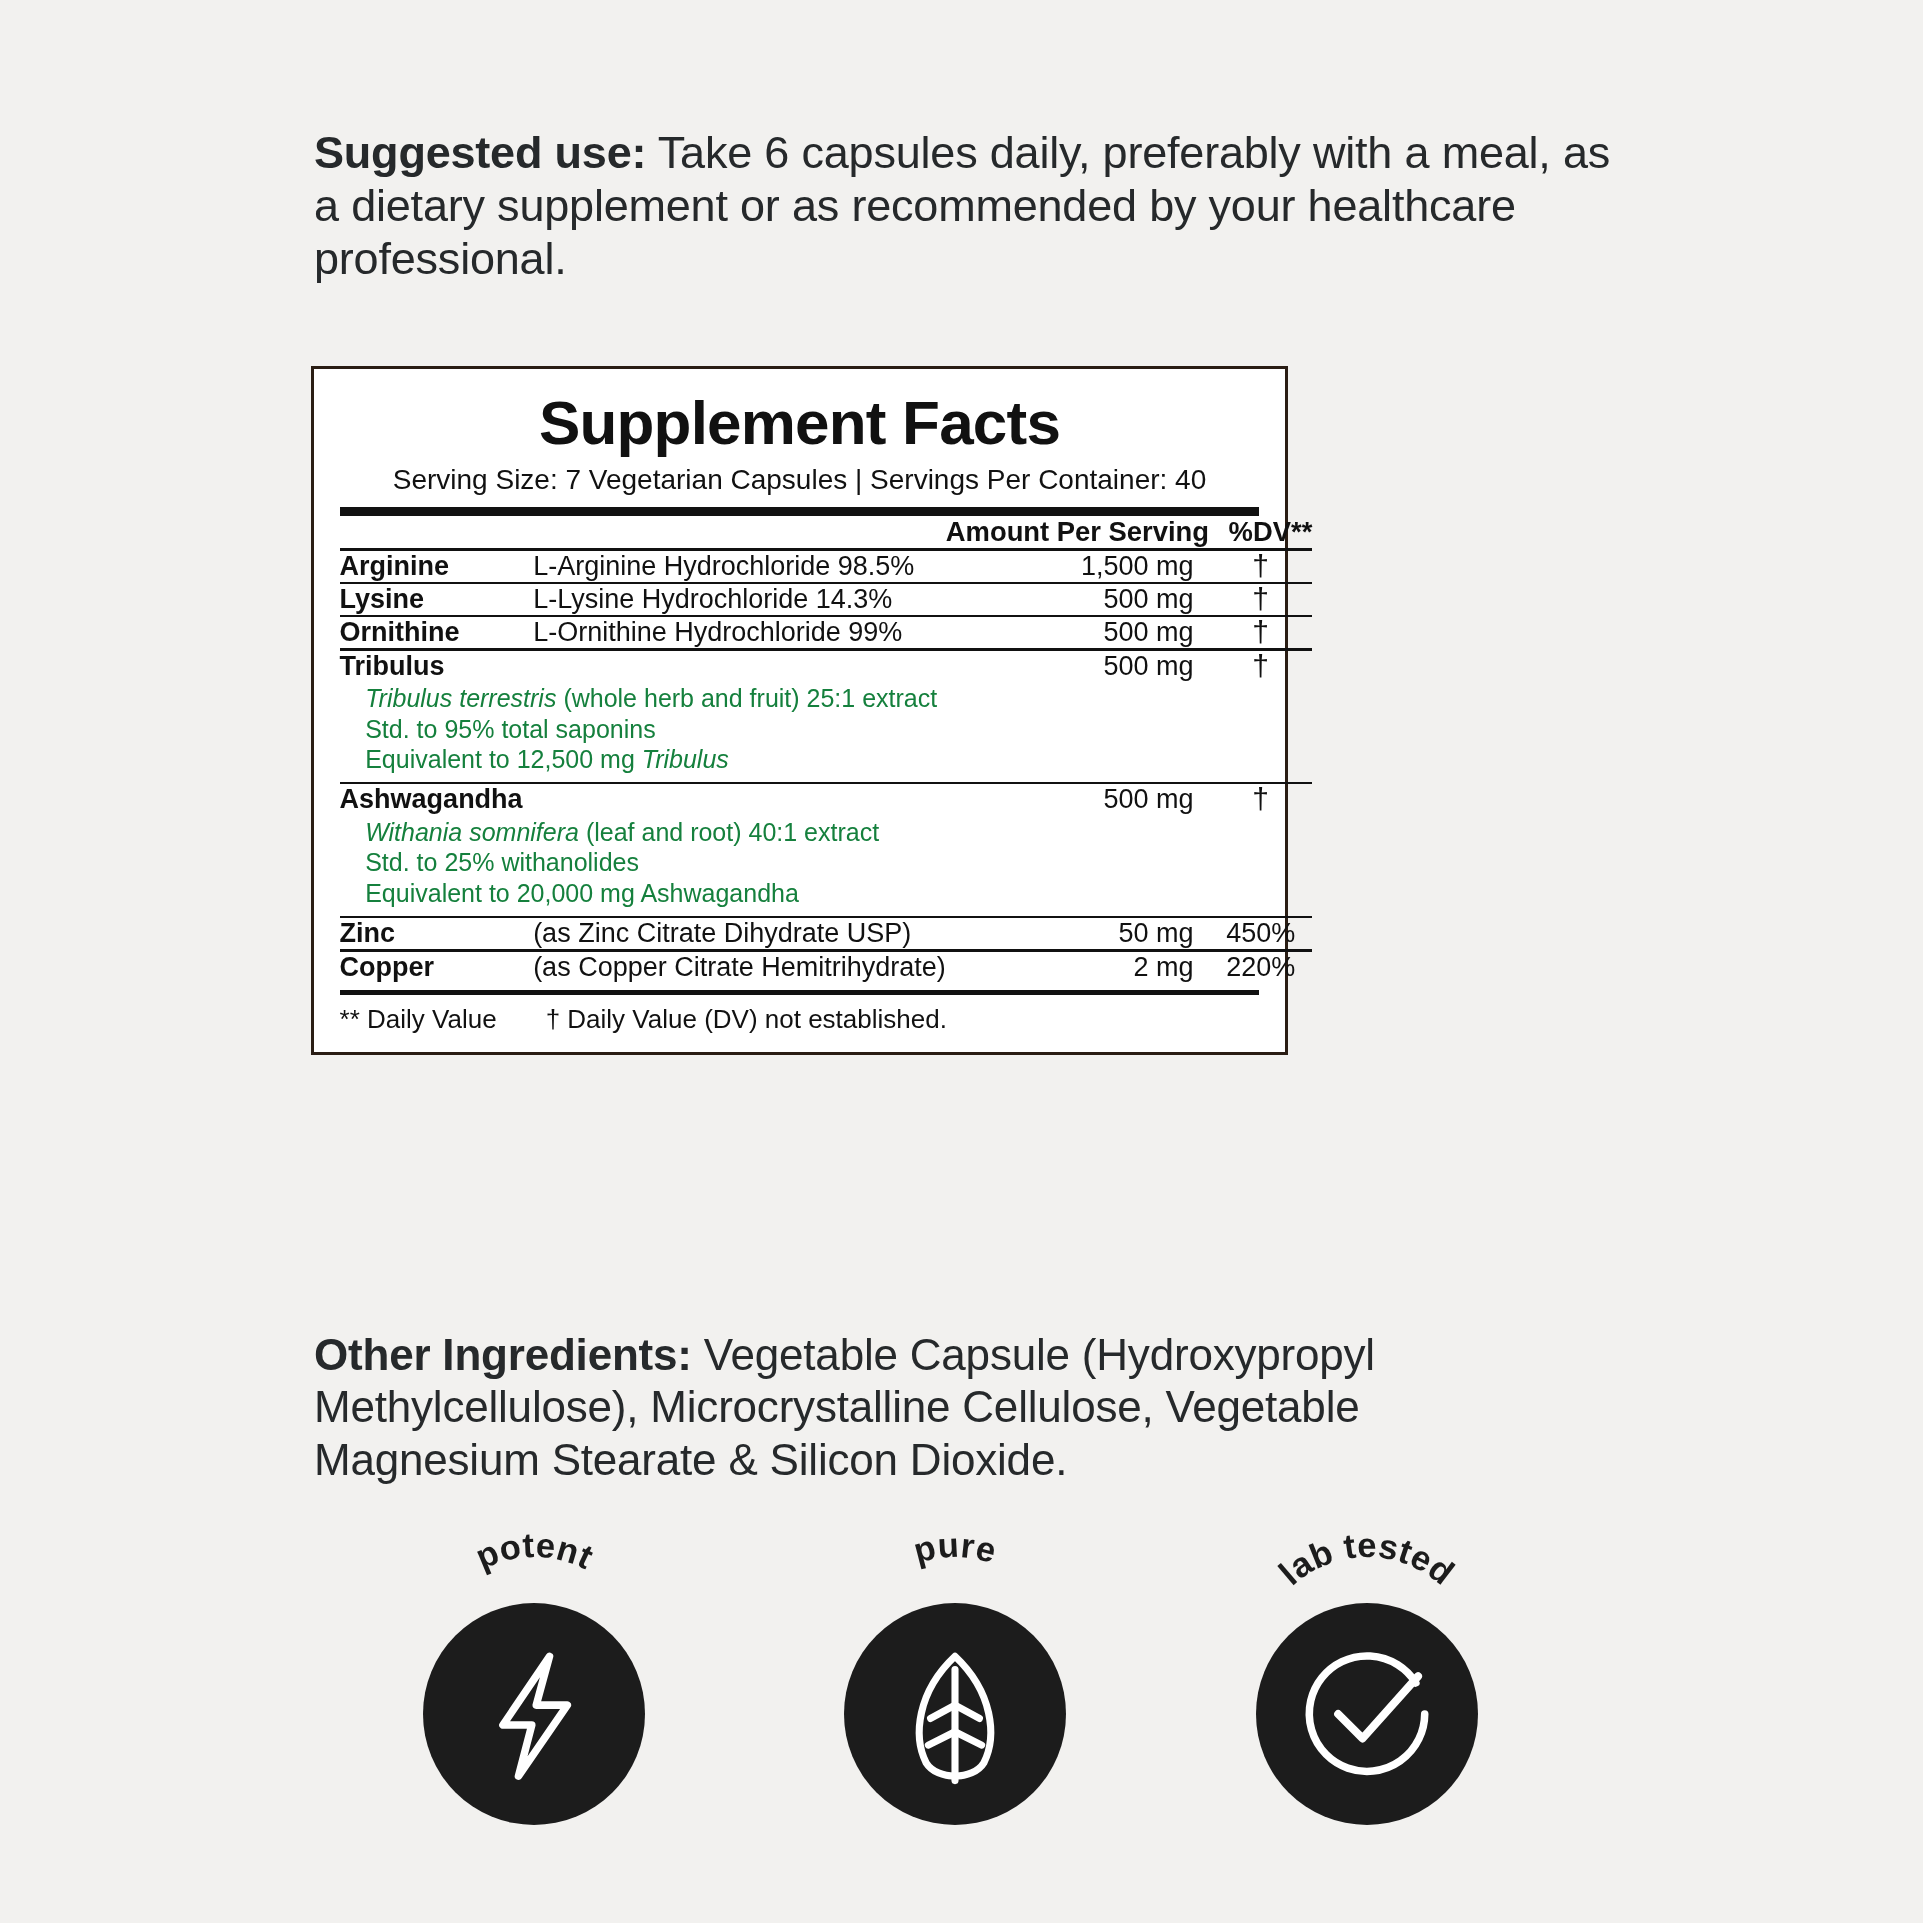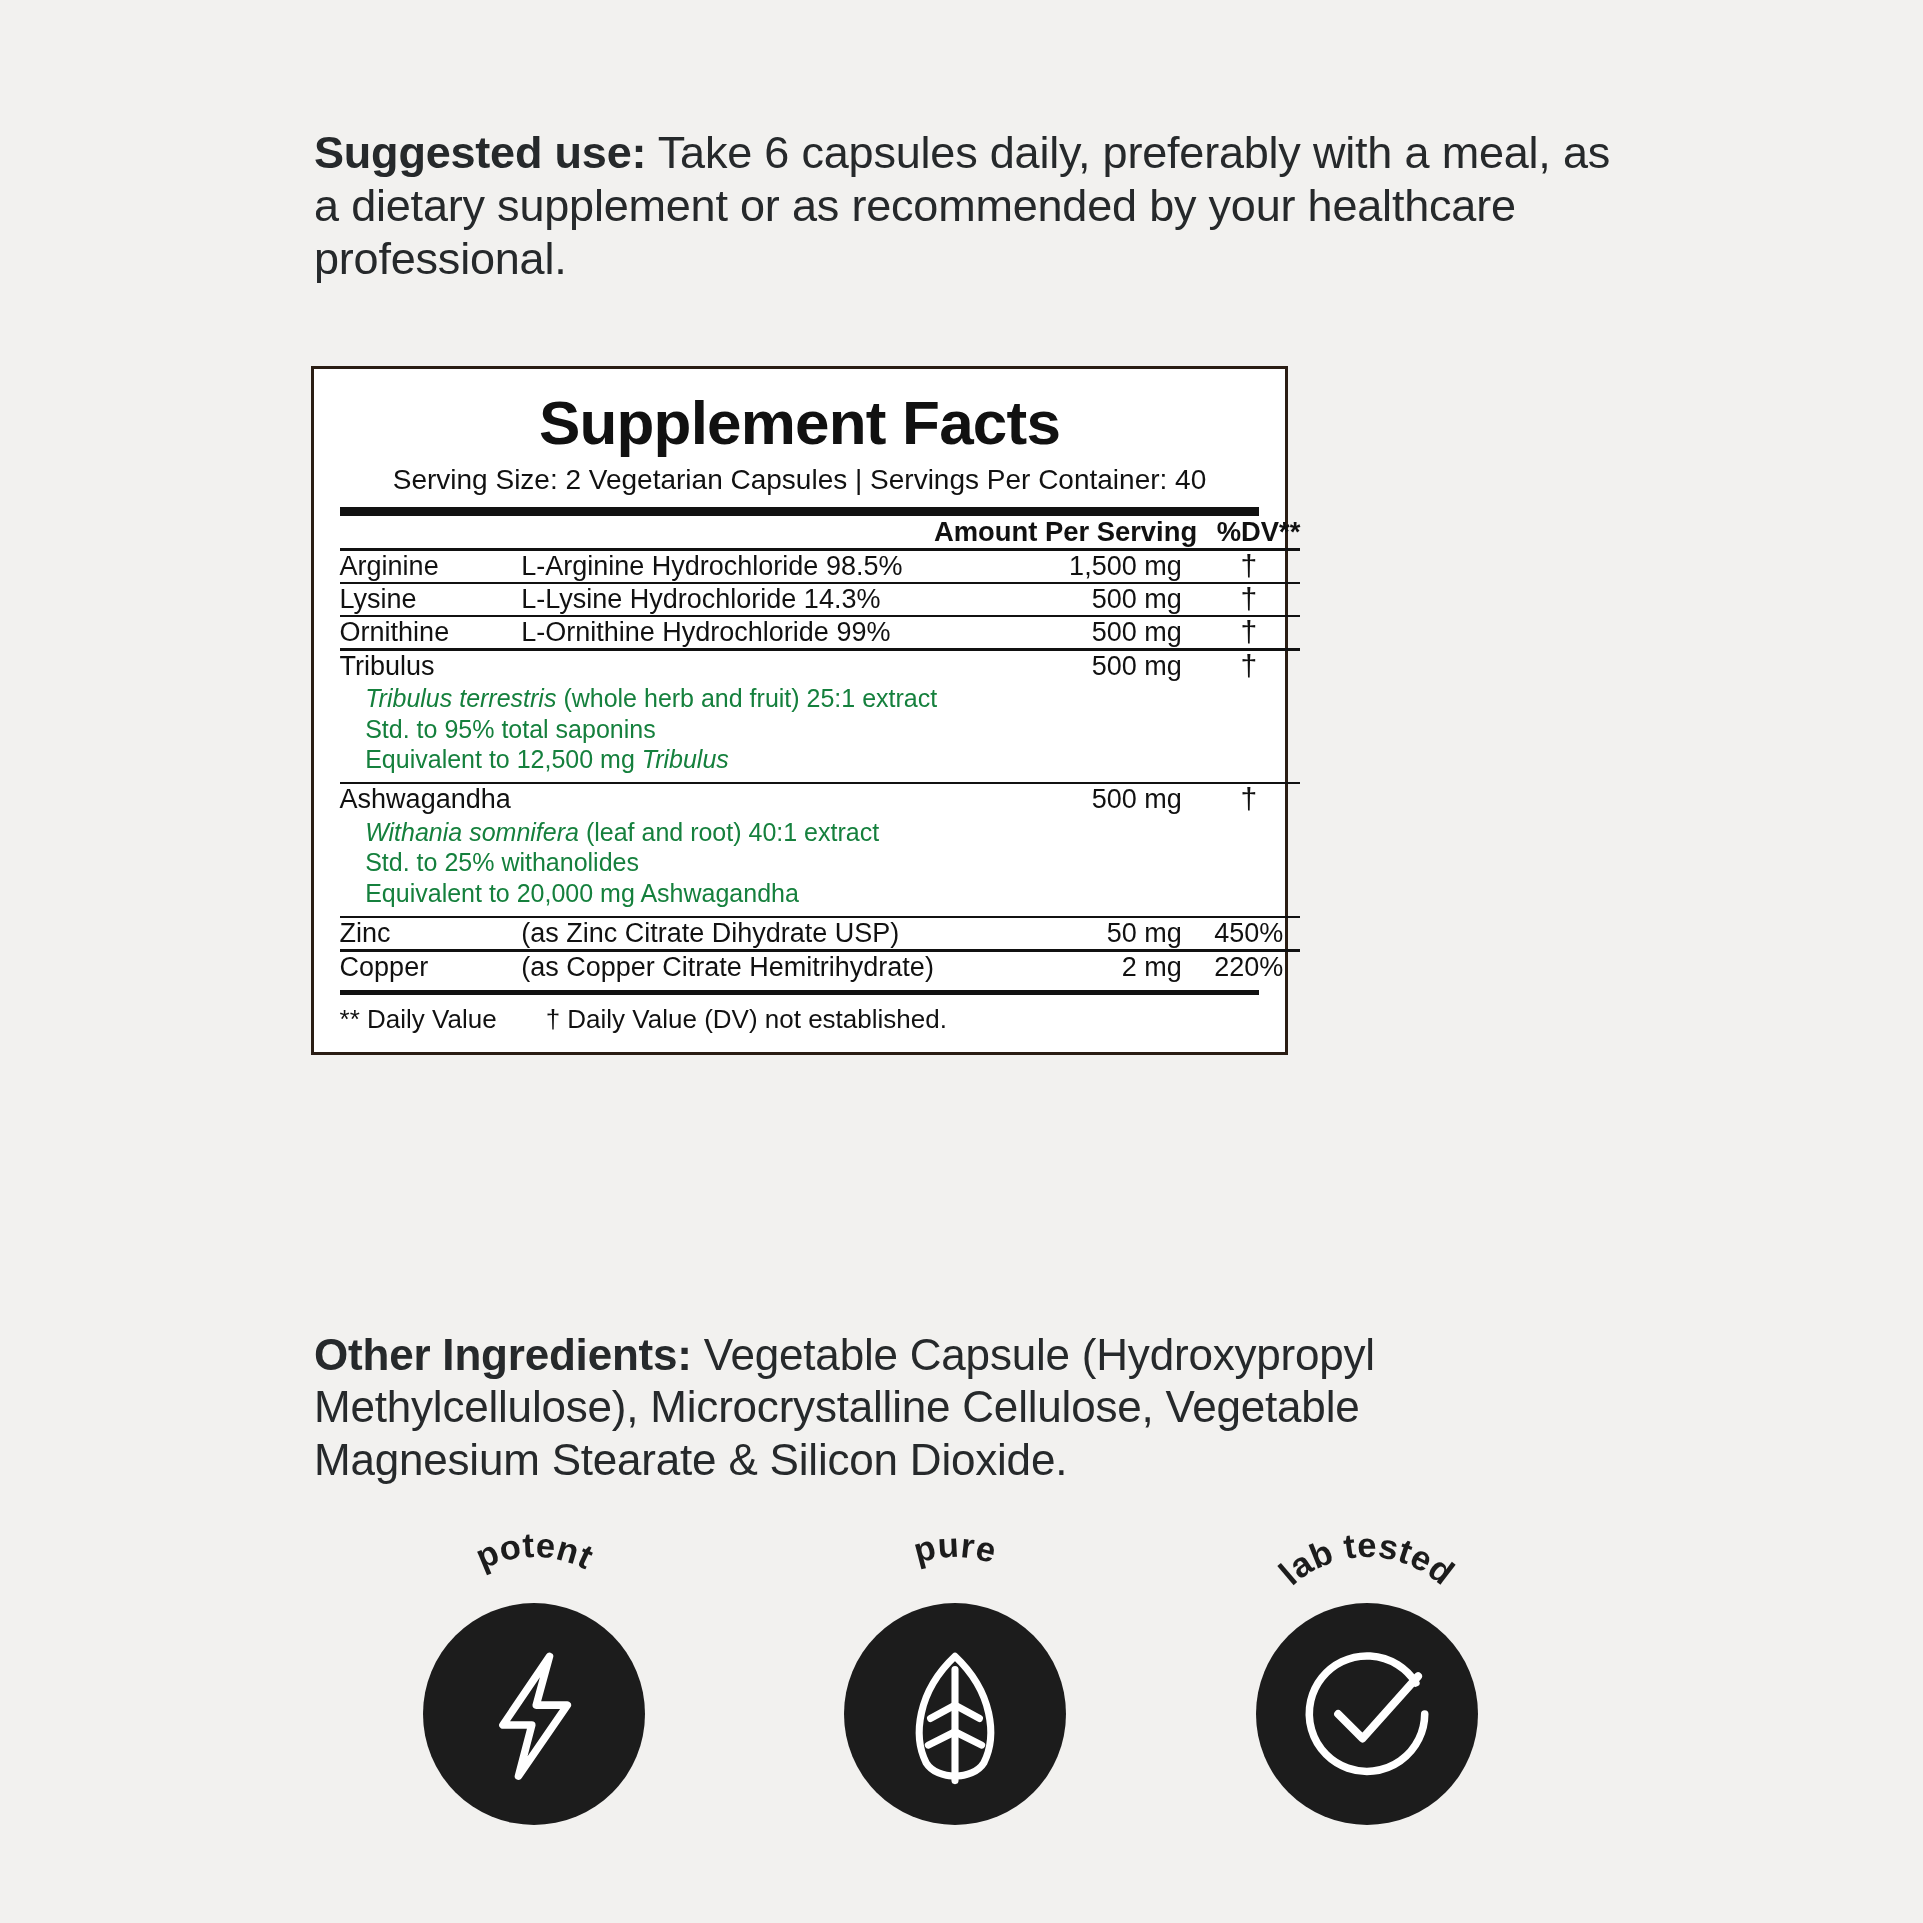--- a/index.html
+++ b/index.html
@@ -108,21 +108,21 @@
   }
   .row-sep div {
     height: 2.3px;
     background: #111;
   }
 
   .nutrient-row td {
     padding: 8.3px 0 7.5px 0;
   }
   .n-name {
-    font-weight: normal;
+    font-weight: bold;
     white-space: nowrap;
     padding-right: 10.5px !important;
     margin-top: 24px;
   }
   .n-desc {
     white-space: nowrap;
   }
   .n-amt {
     text-align: right;
     white-space: nowrap;
@@ -230,21 +230,21 @@
 
 <div class="page">
 
   <div class="suggested-use">
     <span class="lead">Suggested use:</span><span> Take 6 capsules daily, preferably with a meal, as a dietary supplement or as recommended by your healthcare professional.</span>
   </div>
 
   <div class="facts-panel">
     <div class="facts-inner">
       <div class="facts-title">Supplement Facts</div>
-      <div class="serving-line">Serving Size: 2 Vegetarian Capsules  |  Servings Per Container: 40</div>
+      <div class="serving-line">Serving Size: 7 Vegetarian Capsules  |  Servings Per Container: 40</div>
       <div class="rule-thick"></div>
 
       <table class="facts">
         <tbody>
             <tr class="hdr-row">
           <td colspan="2"></td>
           <td class="hdr-aps" colspan="2">Amount Per Serving</td>
           <td class="hdr-dv">%DV**</td>
         </tr>
 

